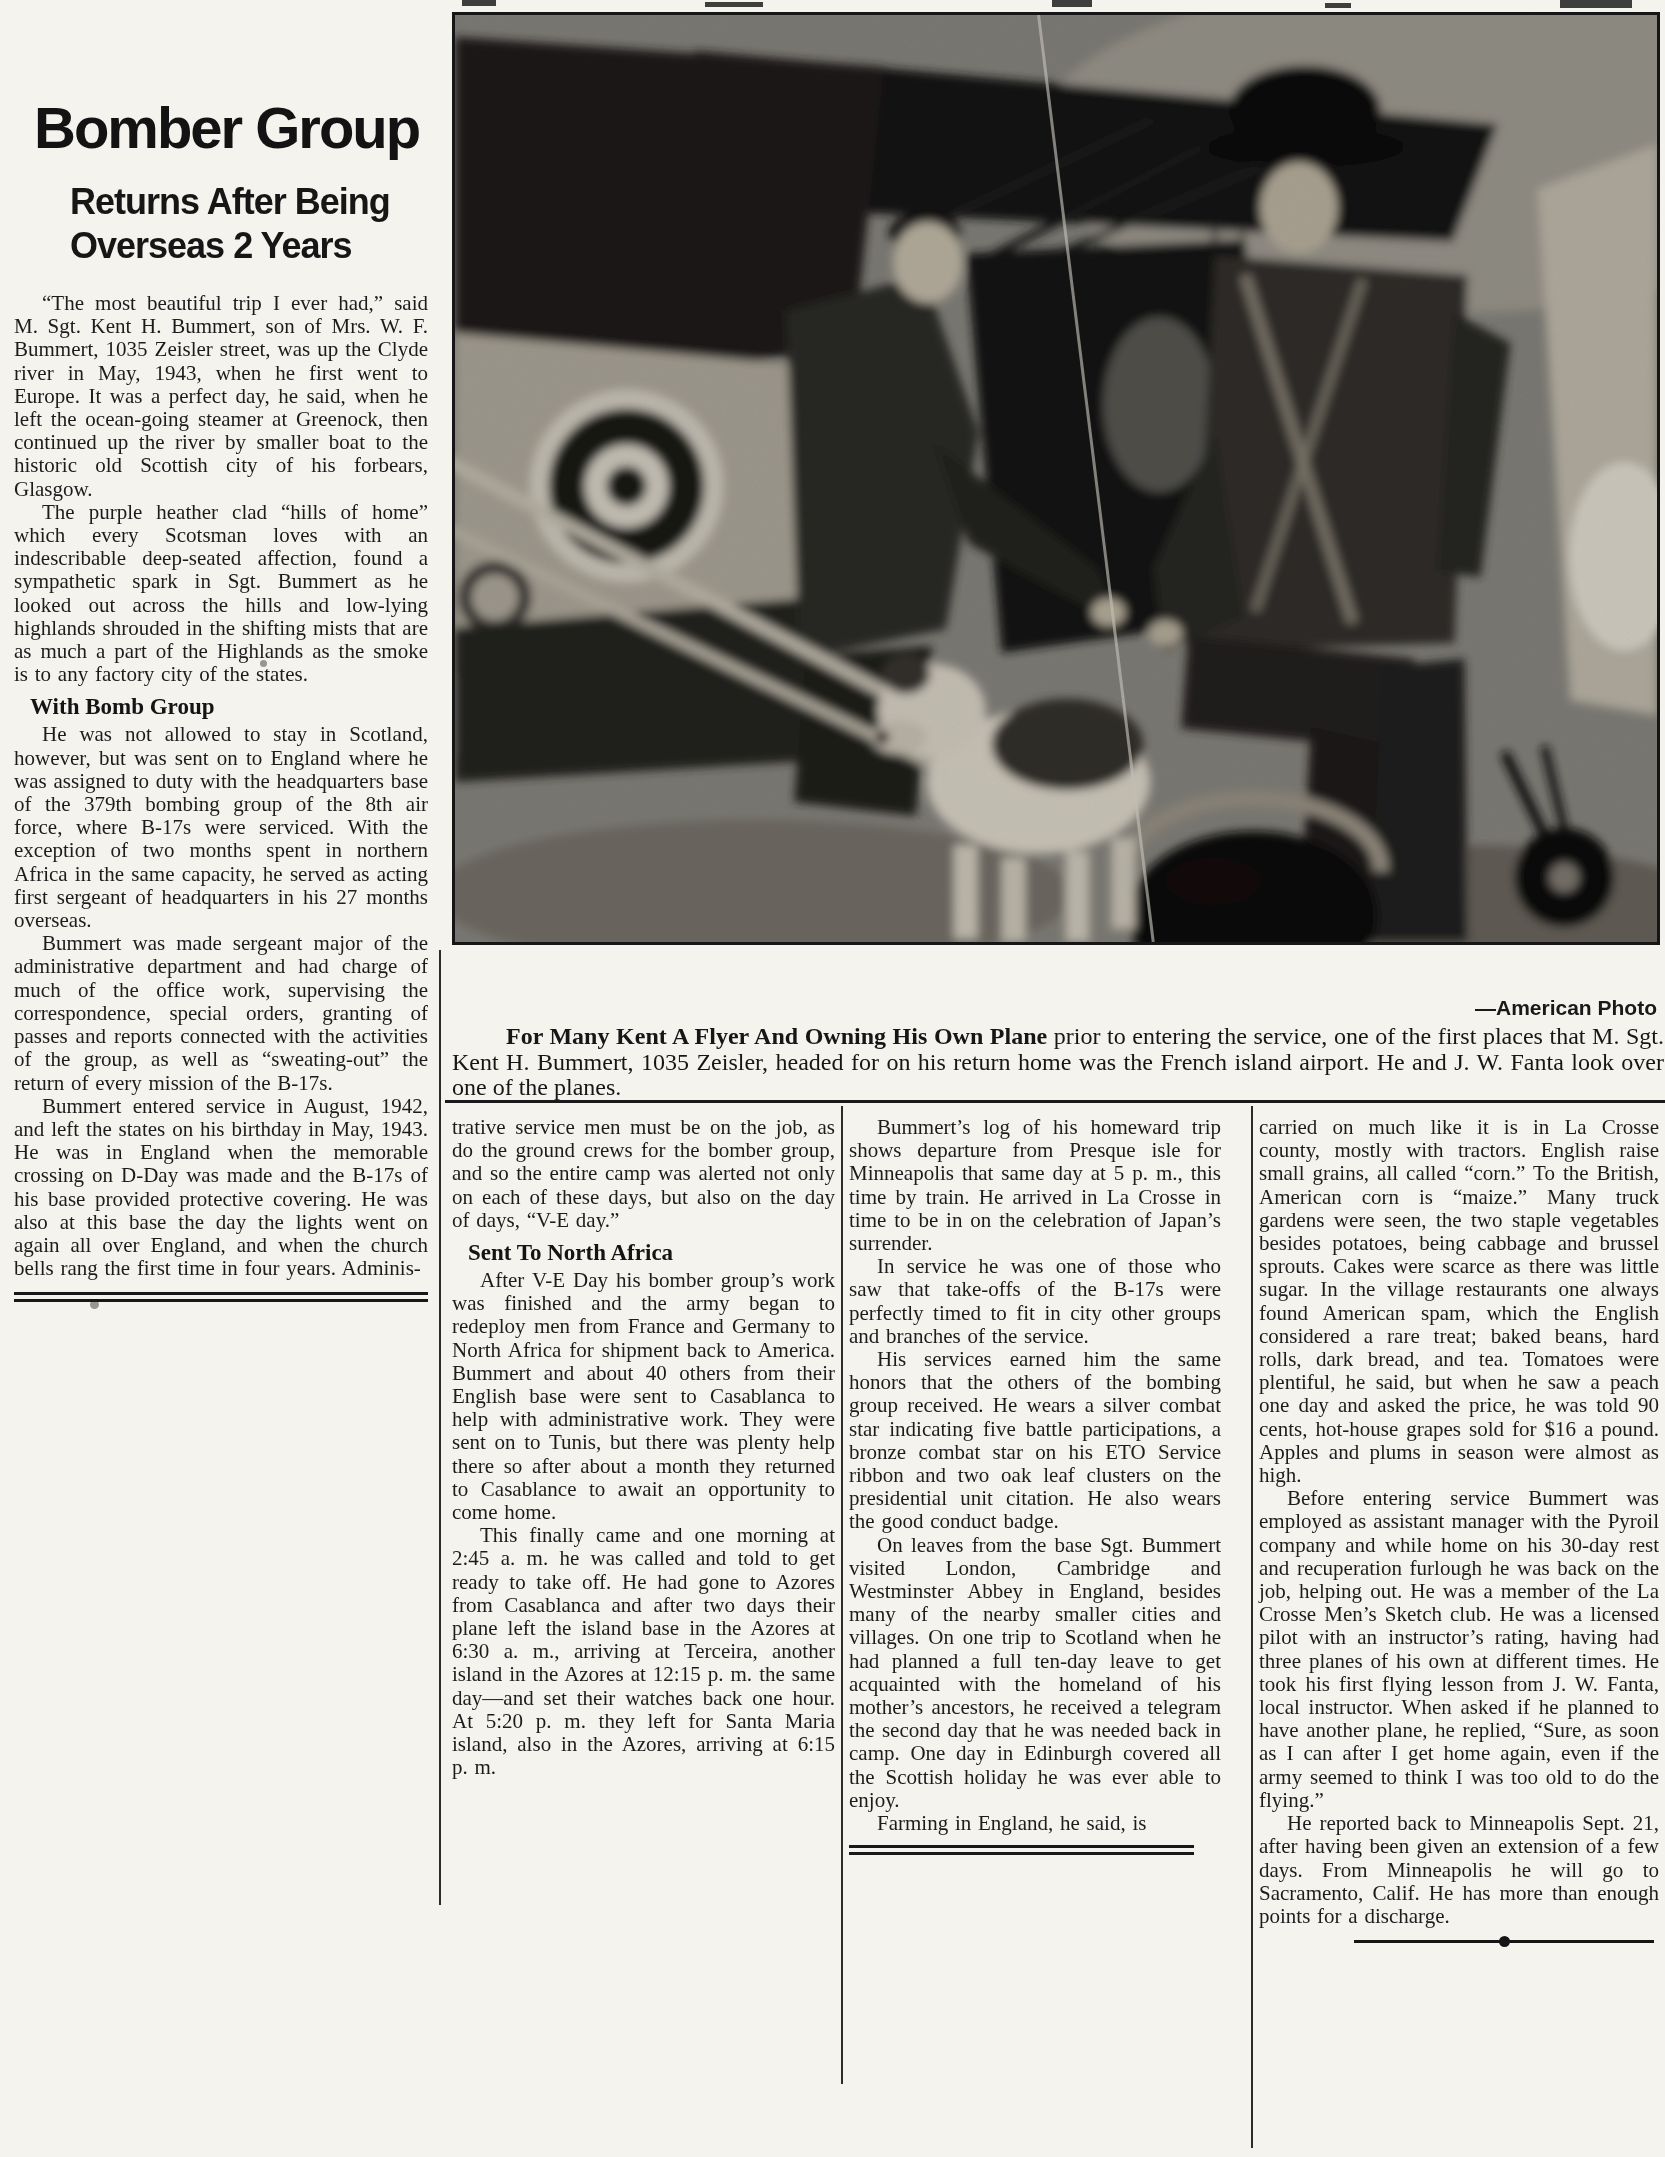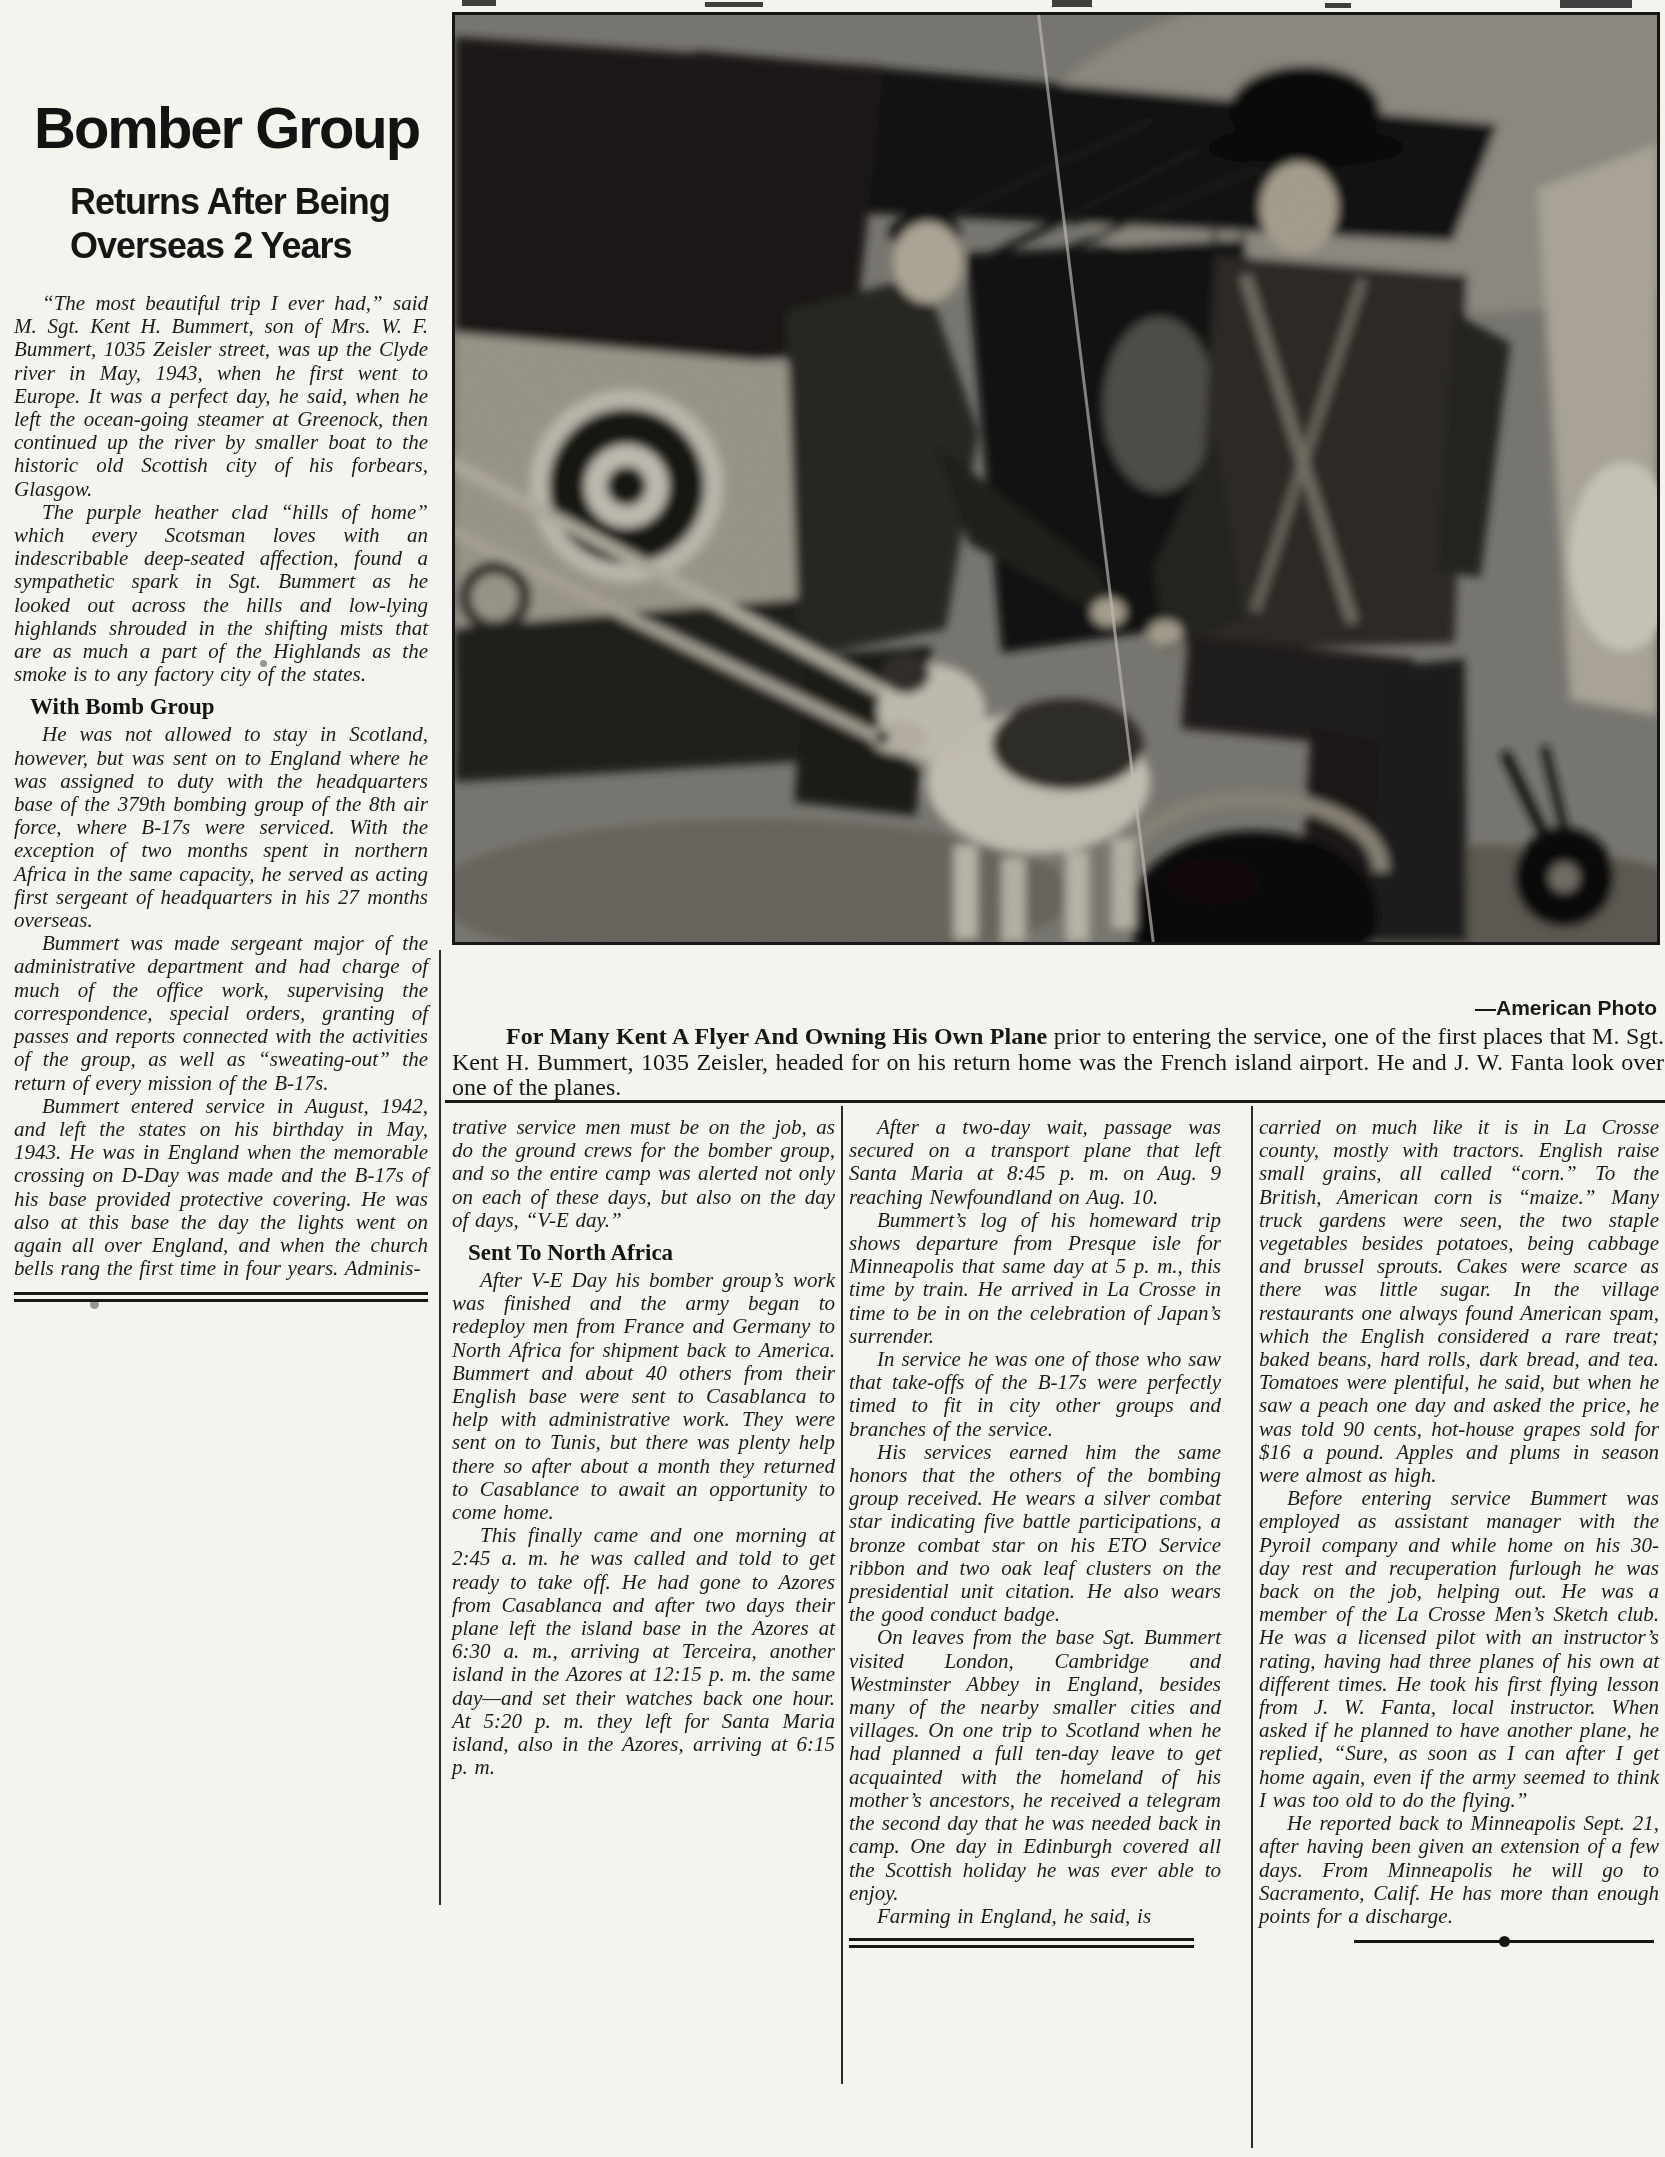--- a/index.html
+++ b/index.html
@@ -10,21 +10,21 @@
   .col{position:absolute;top:1116px;}
   .col1{position:absolute;left:14px;top:18px;width:414px;}
   .col2{left:452px;width:383px;}
   .col3{left:849px;width:372px;}
   .col4{left:1259px;width:400px;}
   h1{margin:14px 0 6px 20px;font-family:"Liberation Sans",sans-serif;font-weight:bold;
      font-size:58px;line-height:64px;letter-spacing:-2px;color:#131313;}
   h2{margin:20px 0 24px 56px;font-family:"Liberation Sans",sans-serif;font-weight:bold;
      font-size:36px;line-height:44px;letter-spacing:-1px;color:#161616;}
   h3.sec{margin:8px 0 3px 16px;font-size:23px;font-weight:bold;color:#141414;}
-  p.para{margin:0;font-size:21px;line-height:23.2px;text-align:justify;word-spacing:1.5px;font-style:italic;}
+  p.para{margin:0;font-size:21px;line-height:23.2px;text-align:justify;word-spacing:1.5px;}
   p.para.ind{text-indent:28px;}
   
   .photo{position:absolute;left:452px;top:12px;width:1208px;height:933px;margin:0;
          border:3px solid #161616;background:#8e8c85;box-sizing:border-box;}
   .photo svg{display:block;width:100%;height:100%;}
   .credit{position:absolute;left:452px;top:996px;width:1205px;text-align:right;
           font-family:"Liberation Sans",sans-serif;font-weight:bold;font-size:21px;color:#191919;}
   .caption{position:absolute;left:452px;top:1024px;width:1212px;margin:0;font-size:24px;
            line-height:25.6px;text-align:justify;text-indent:54px;color:#161616;}
   .caption .cap-lead{font-weight:bold;}
@@ -186,21 +186,20 @@
   <div class="vrule vr3"></div>
 
   <section class="col col2">
     <p class="para">trative service men must be on the job, as do the ground crews for the bomber group, and so the entire camp was alerted not only on each of these days, but also on the day of days, “V-E day.”</p>
     <h3 class="sec">Sent To North Africa</h3>
     <p class="para ind">After V-E Day his bomber group’s work was finished and the army began to redeploy men from France and Germany to North Africa for shipment back to America.  Bummert and about 40 others from their English base were sent to Casablanca to help with administrative work.  They were sent on to Tunis, but there was plenty help there so after about a month they returned to Casablance to await an opportunity to come home.</p>
     <p class="para ind">This finally came and one morning at 2:45 a. m. he was called and told to get ready to take off.  He had gone to Azores from Casablanca and after two days their plane left the island base in the Azores at 6:30 a. m., arriving at Terceira, another island in the Azores at 12:15 p. m. the same day—and set their watches back one hour.  At 5:20 p. m. they left for Santa Maria island, also in the Azores, arriving at 6:15 p. m.</p>
   </section>
 
   <section class="col col3">
-    <p class="para ind">After a two-day wait, passage was secured on a transport plane that left Santa Maria at 8:45 p. m. on Aug. 9 reaching Newfoundland on Aug. 10.</p>
     <p class="para ind">Bummert’s log of his homeward trip shows departure from Presque isle for Minneapolis that same day at 5 p. m., this time by train.  He arrived in La Crosse in time to be in on the celebration of Japan’s surrender.</p>
     <p class="para ind">In service he was one of those who saw that take-offs of the B-17s were perfectly timed to fit in city other groups and branches of the service.</p>
     <p class="para ind">His services earned him the same honors that the others of the bombing group received.  He wears a silver combat star indicating five battle participations, a bronze combat star on his ETO Service ribbon and two oak leaf clusters on the presidential unit citation.  He also wears the good conduct badge.</p>
     <p class="para ind">On leaves from the base Sgt. Bummert visited London, Cambridge and Westminster Abbey in England, besides many of the nearby smaller cities and villages.  On one trip to Scotland when he had planned a full ten-day leave to get acquainted with the homeland of his mother’s ancestors, he received a telegram the second day that he was needed back in camp.  One day in Edinburgh covered all the Scottish holiday he was ever able to enjoy.</p>
     <p class="para ind">Farming in England, he said, is</p>
     <div class="dblrule"></div>
   </section>
 
   <section class="col col4">
     <p class="para">carried on much like it is in La Crosse county, mostly with tractors.  English raise small grains, all called “corn.”  To the British, American corn is “maize.”  Many truck gardens were seen, the two staple vegetables besides potatoes, being cabbage and brussel sprouts.  Cakes were scarce as there was little sugar.  In the village restaurants one always found American spam, which the English considered a rare treat; baked beans, hard rolls, dark bread, and tea.  Tomatoes were plentiful, he said, but when he saw a peach one day and asked the price, he was told 90 cents, hot-house grapes sold for $16 a pound.  Apples and plums in season were almost as high.</p>

